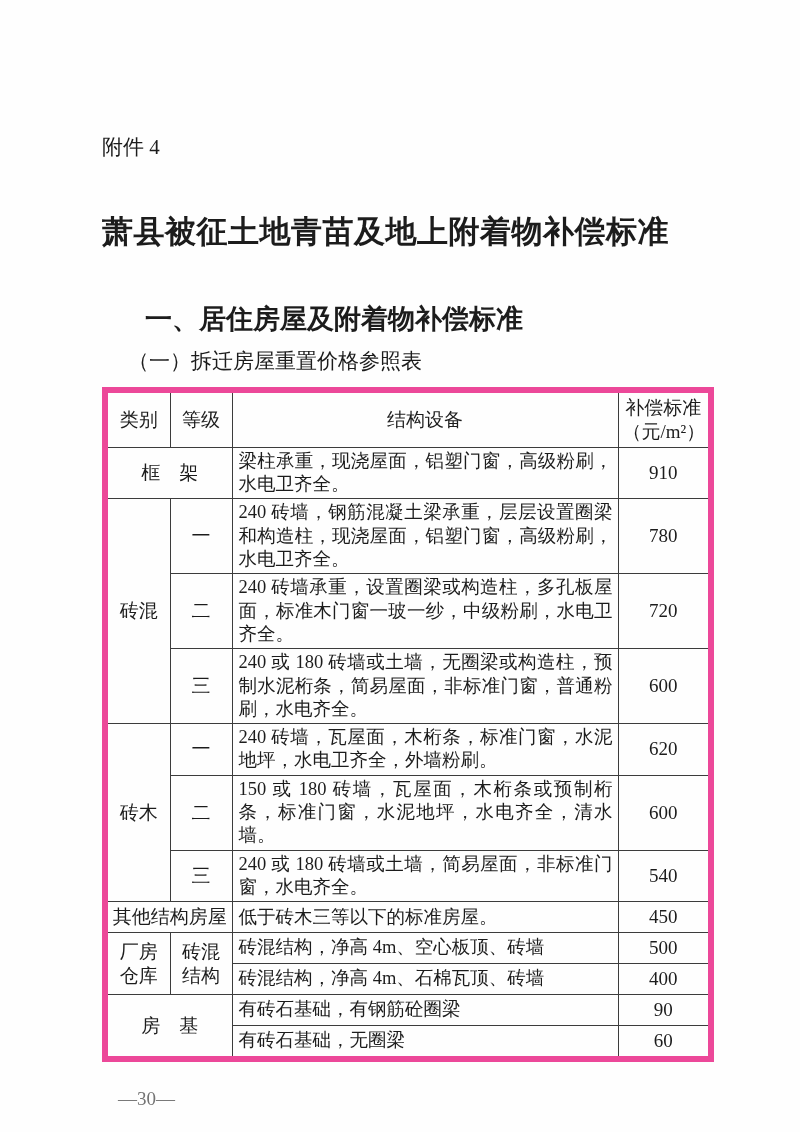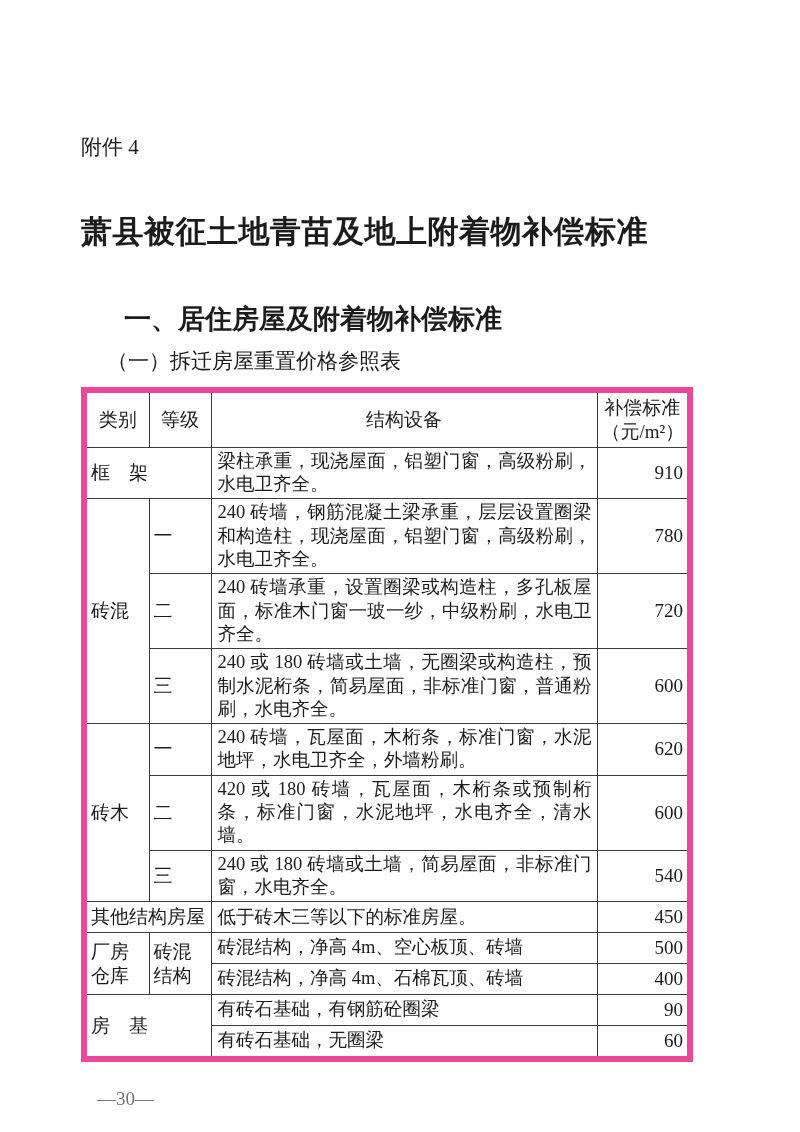--- a/index.html
+++ b/index.html
@@ -10,21 +10,21 @@
     color: #1c1c1c;
   }
   .page {
     position: relative;
     width: 800px;
     height: 1132px;
     background: #fefefe;
     overflow: hidden;
   }
   .content {
-    padding: 0 81px;
+    padding: 0 102px;
   }
   .attachment-label {
     margin-top: 133px;
     font-size: 21px;
     line-height: 28px;
   }
   .doc-title {
     margin-top: 50px;
     font-size: 31px;
     font-weight: 700;
@@ -58,29 +58,30 @@
     font-size: 19px;
     vertical-align: middle;
     padding: 3px 4px;
     line-height: 1.26;
   }
   .comp-table th {
     text-align: center;
     white-space: pre-line;
   }
   td.cat-cell, td.grade-cell {
+    text-align: center;
     white-space: pre-line;
   }
   td.desc-cell {
     font-size: 18.5px;
     text-align: justify;
     padding: 2px 5px 2px 6px;
   }
   td.price-cell {
-    text-align: right;
+    text-align: center;
   }
   .page-number {
     margin-top: 26px;
     padding-left: 16px;
     font-size: 19px;
     color: #737373;
   }
 </style>
 </head>
 <body>
@@ -135,21 +136,21 @@
           <td class="price-cell">600</td>
         </tr>
         <tr>
           <td class="cat-cell" rowspan="3">砖木</td>
           <td class="grade-cell">一</td>
           <td class="desc-cell">240 砖墙，瓦屋面，木桁条，标准门窗，水泥地坪，水电卫齐全，外墙粉刷。</td>
           <td class="price-cell">620</td>
         </tr>
         <tr>
           <td class="grade-cell">二</td>
-          <td class="desc-cell">420 或 180 砖墙，瓦屋面，木桁条或预制桁条，标准门窗，水泥地坪，水电齐全，清水墙。</td>
+          <td class="desc-cell">150 或 180 砖墙，瓦屋面，木桁条或预制桁条，标准门窗，水泥地坪，水电齐全，清水墙。</td>
           <td class="price-cell">600</td>
         </tr>
         <tr>
           <td class="grade-cell">三</td>
           <td class="desc-cell">240 或 180 砖墙或土墙，简易屋面，非标准门窗，水电齐全。</td>
           <td class="price-cell">540</td>
         </tr>
         <tr>
           <td class="cat-cell" colspan="2">其他结构房屋</td>
           <td class="desc-cell">低于砖木三等以下的标准房屋。</td>

